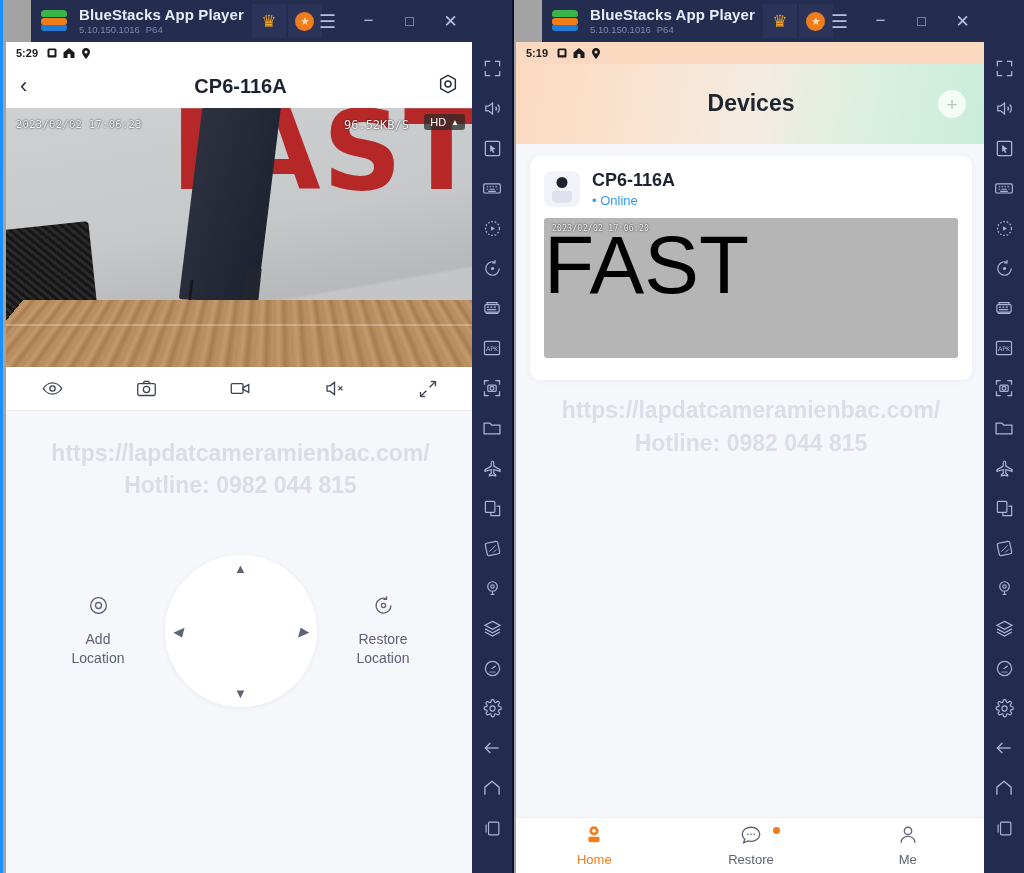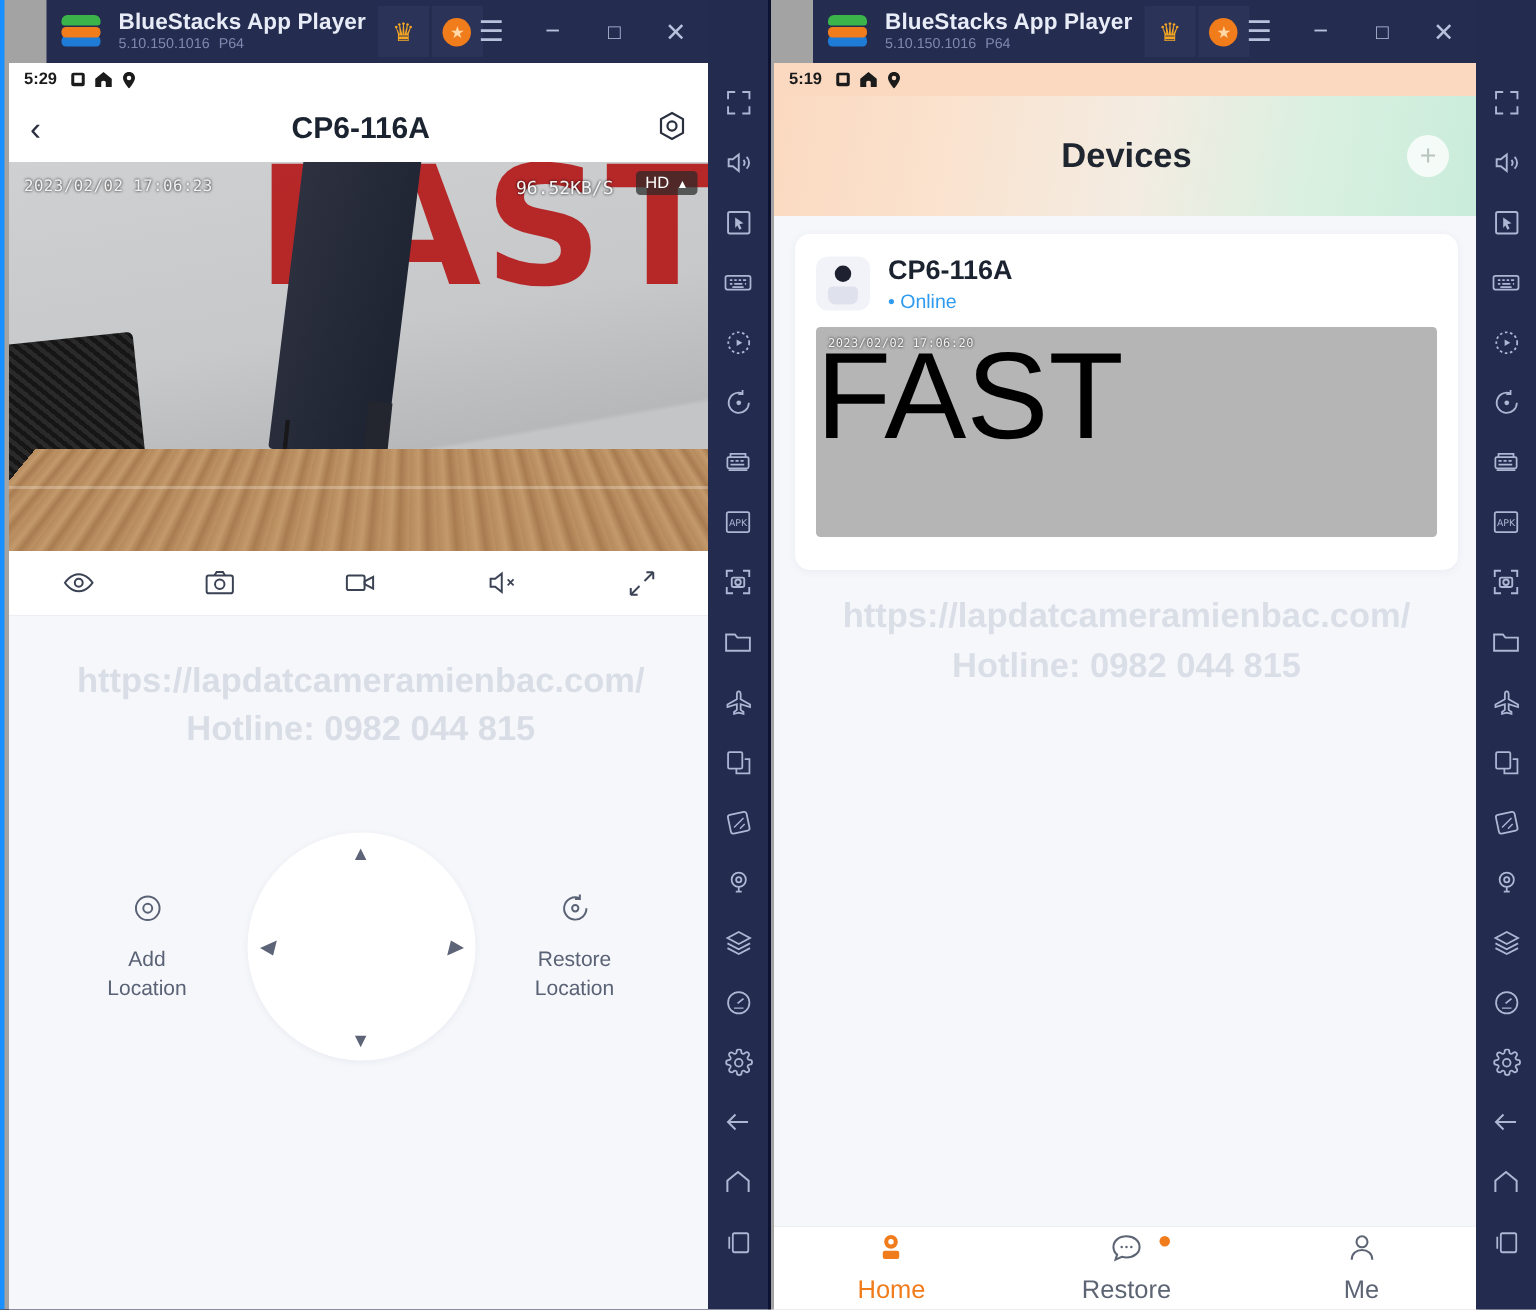--- a/index.html
+++ b/index.html
@@ -129,21 +129,21 @@
   .dev-name { font-size: 18px; font-weight: bold; color: #1b2330; line-height: 21px; }
   .dev-status { font-size: 13px; color: #2f9bf0; margin-top: 2px; }
   .dev-thumb { position: relative; margin: 0 14px; height: 140px; overflow: hidden; border-radius: 3px; background: #b5b5b5; }
   .dev-thumb .ovl-time { font-size: 8px; left: 8px; top: 6px; text-align: center; }
   .dev-watermark { position: absolute; left: 0; right: 0; top: 250px; text-align: center;
     color: #dadee7; font-size: 23px; font-weight: bold; line-height: 33px; }
 
   .bottomnav { height: 56px; background: #fff; display: flex; align-items: center;
     border-top: 1px solid #eef0f5; }
   .navitem { flex: 1; display: flex; flex-direction: column; align-items: center; position: relative; }
-  .navitem .lbl { font-size: 17px; color: #5d6474; margin-top: 2px; }
+  .navitem .lbl { font-size: 13px; color: #5d6474; margin-top: 2px; }
   .navitem.active .lbl { color: #f07c1c; }
   .navitem .dot { position: absolute; width: 7px; height: 7px; border-radius: 50%; background: #f07c1c;
     top: 3px; left: calc(50% + 22px); }
 
   
   .rail { width: 40px; background: #232b4e; display: flex; flex-direction: column;
     align-items: center; padding-top: 48px; gap: 0; }
   .bs-window.left .rail, .bs-window.right .rail { position: absolute; right: 0; top: 0; height: 873px; }
   .rail .ri { width: 40px; height: 40px; display: flex; align-items: center; justify-content: center;
     color: #aeb6d4; }

